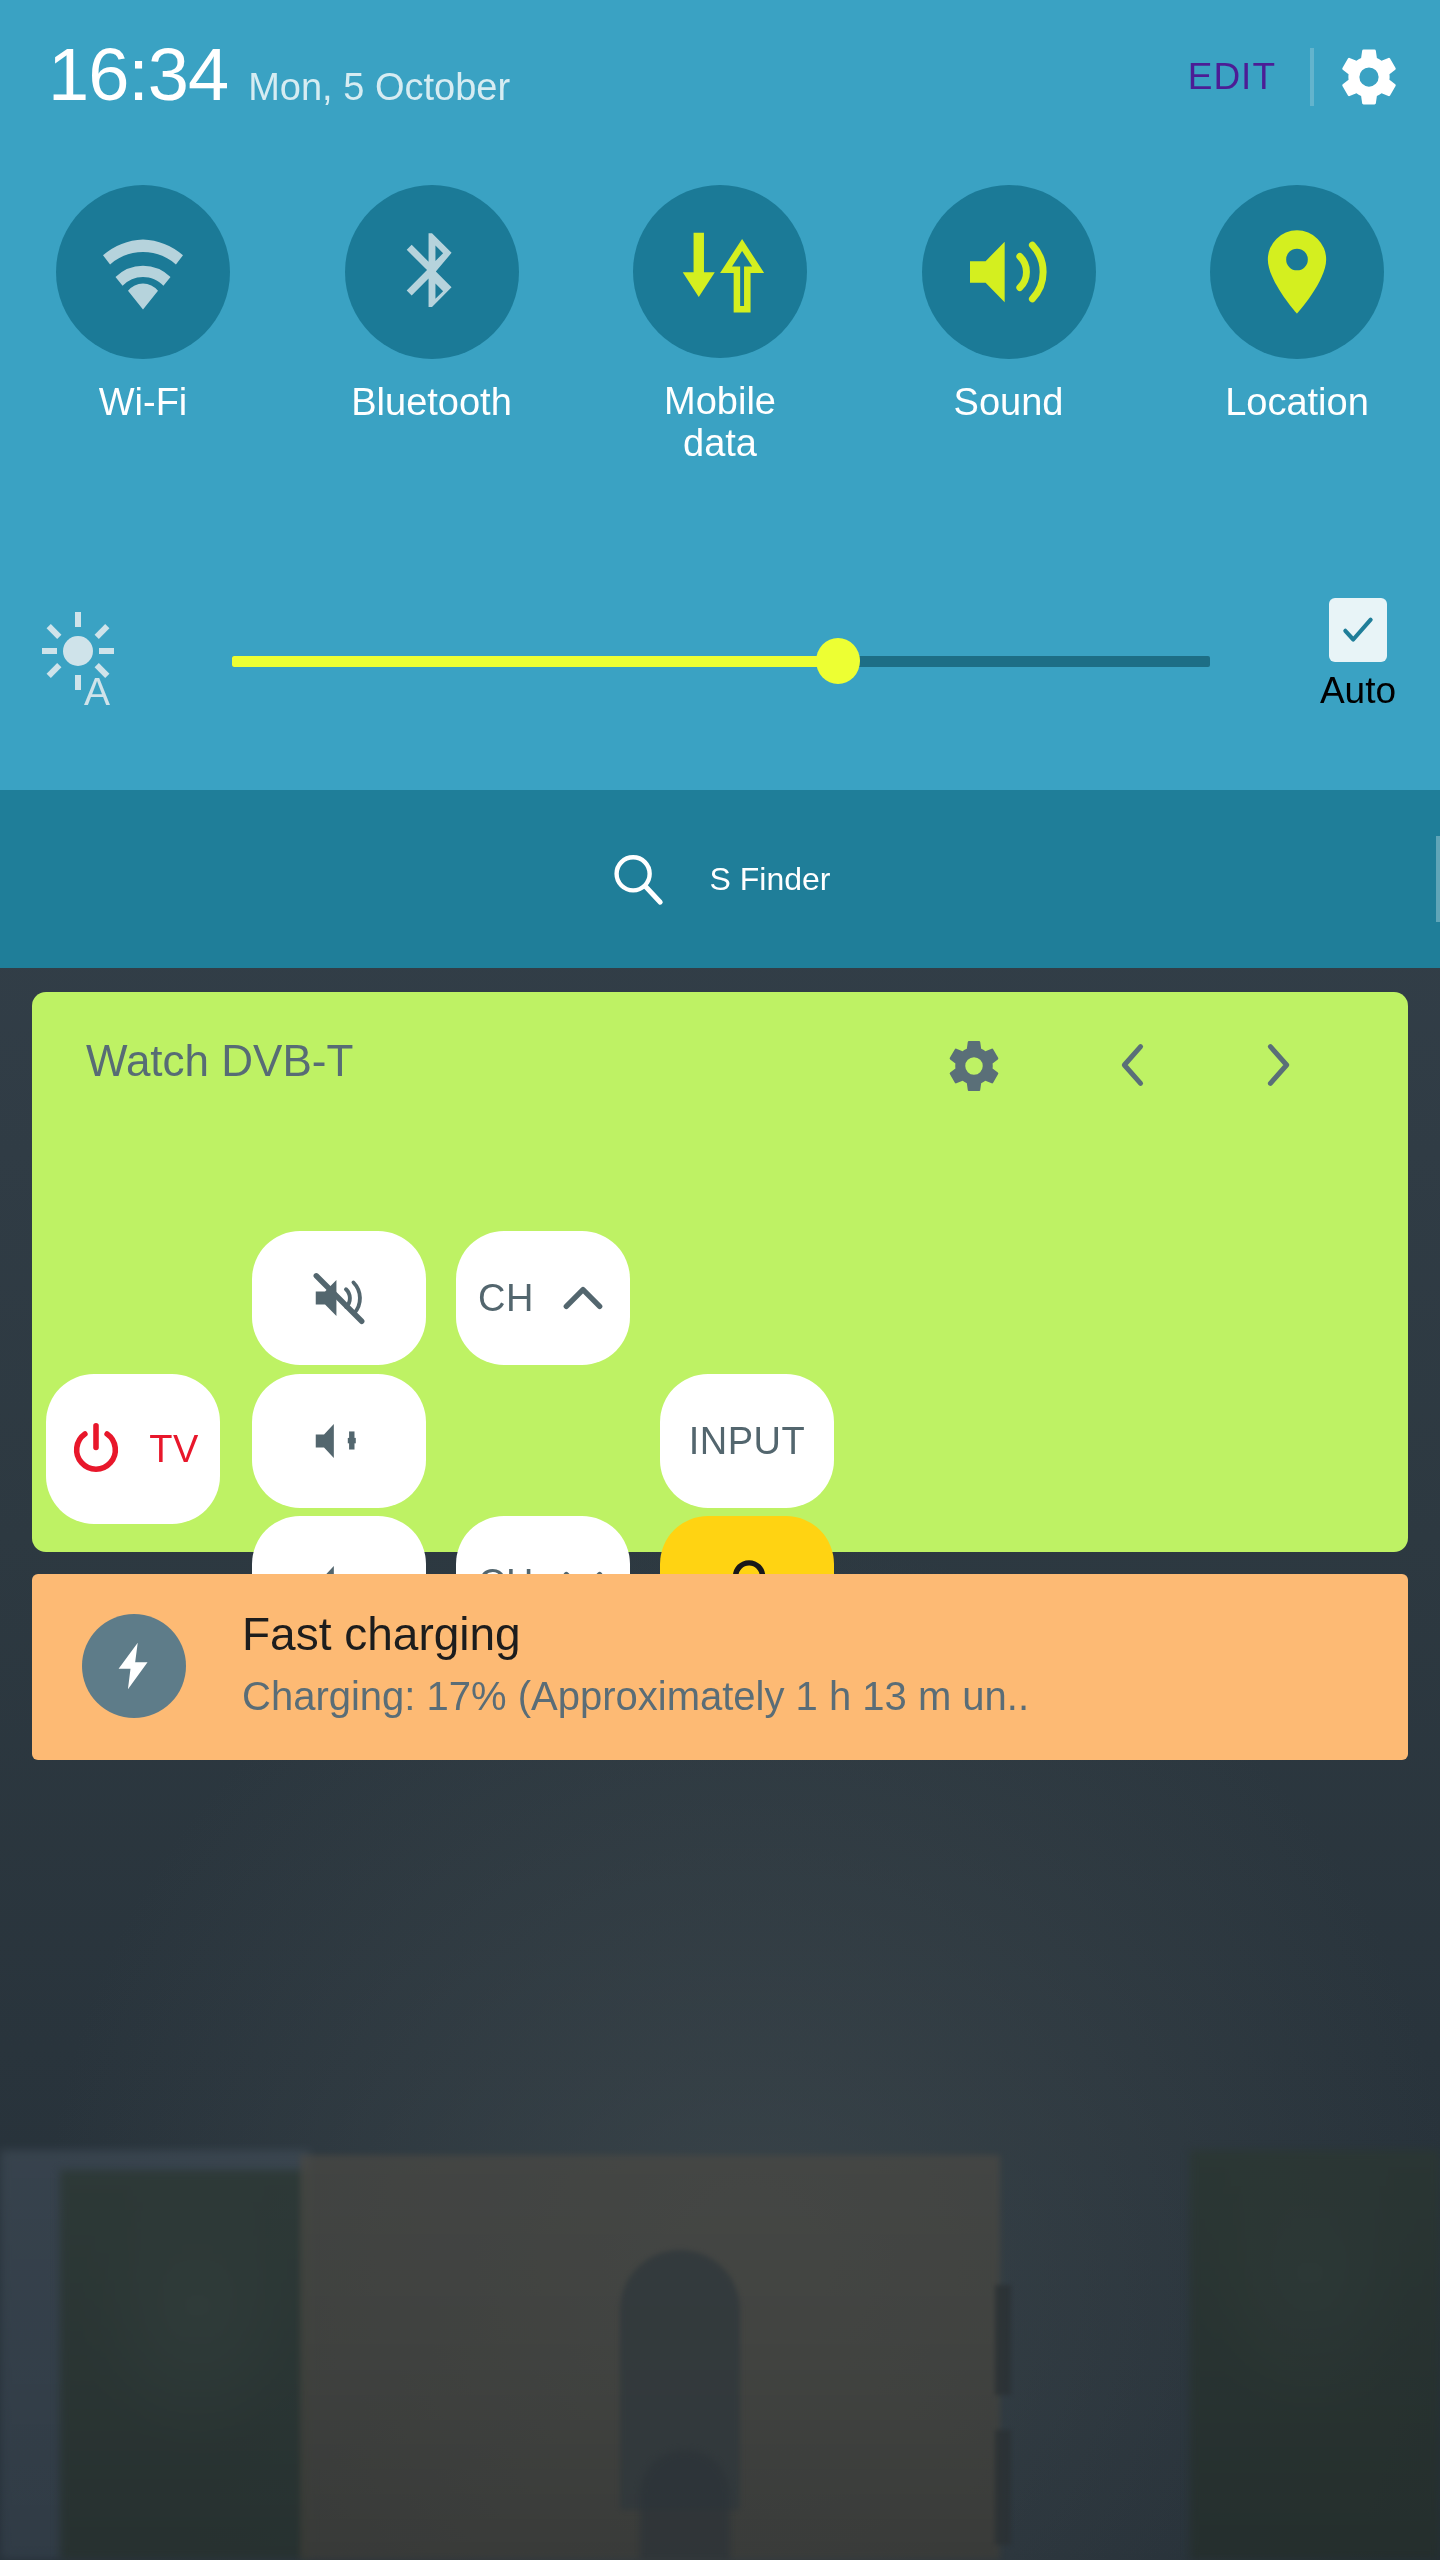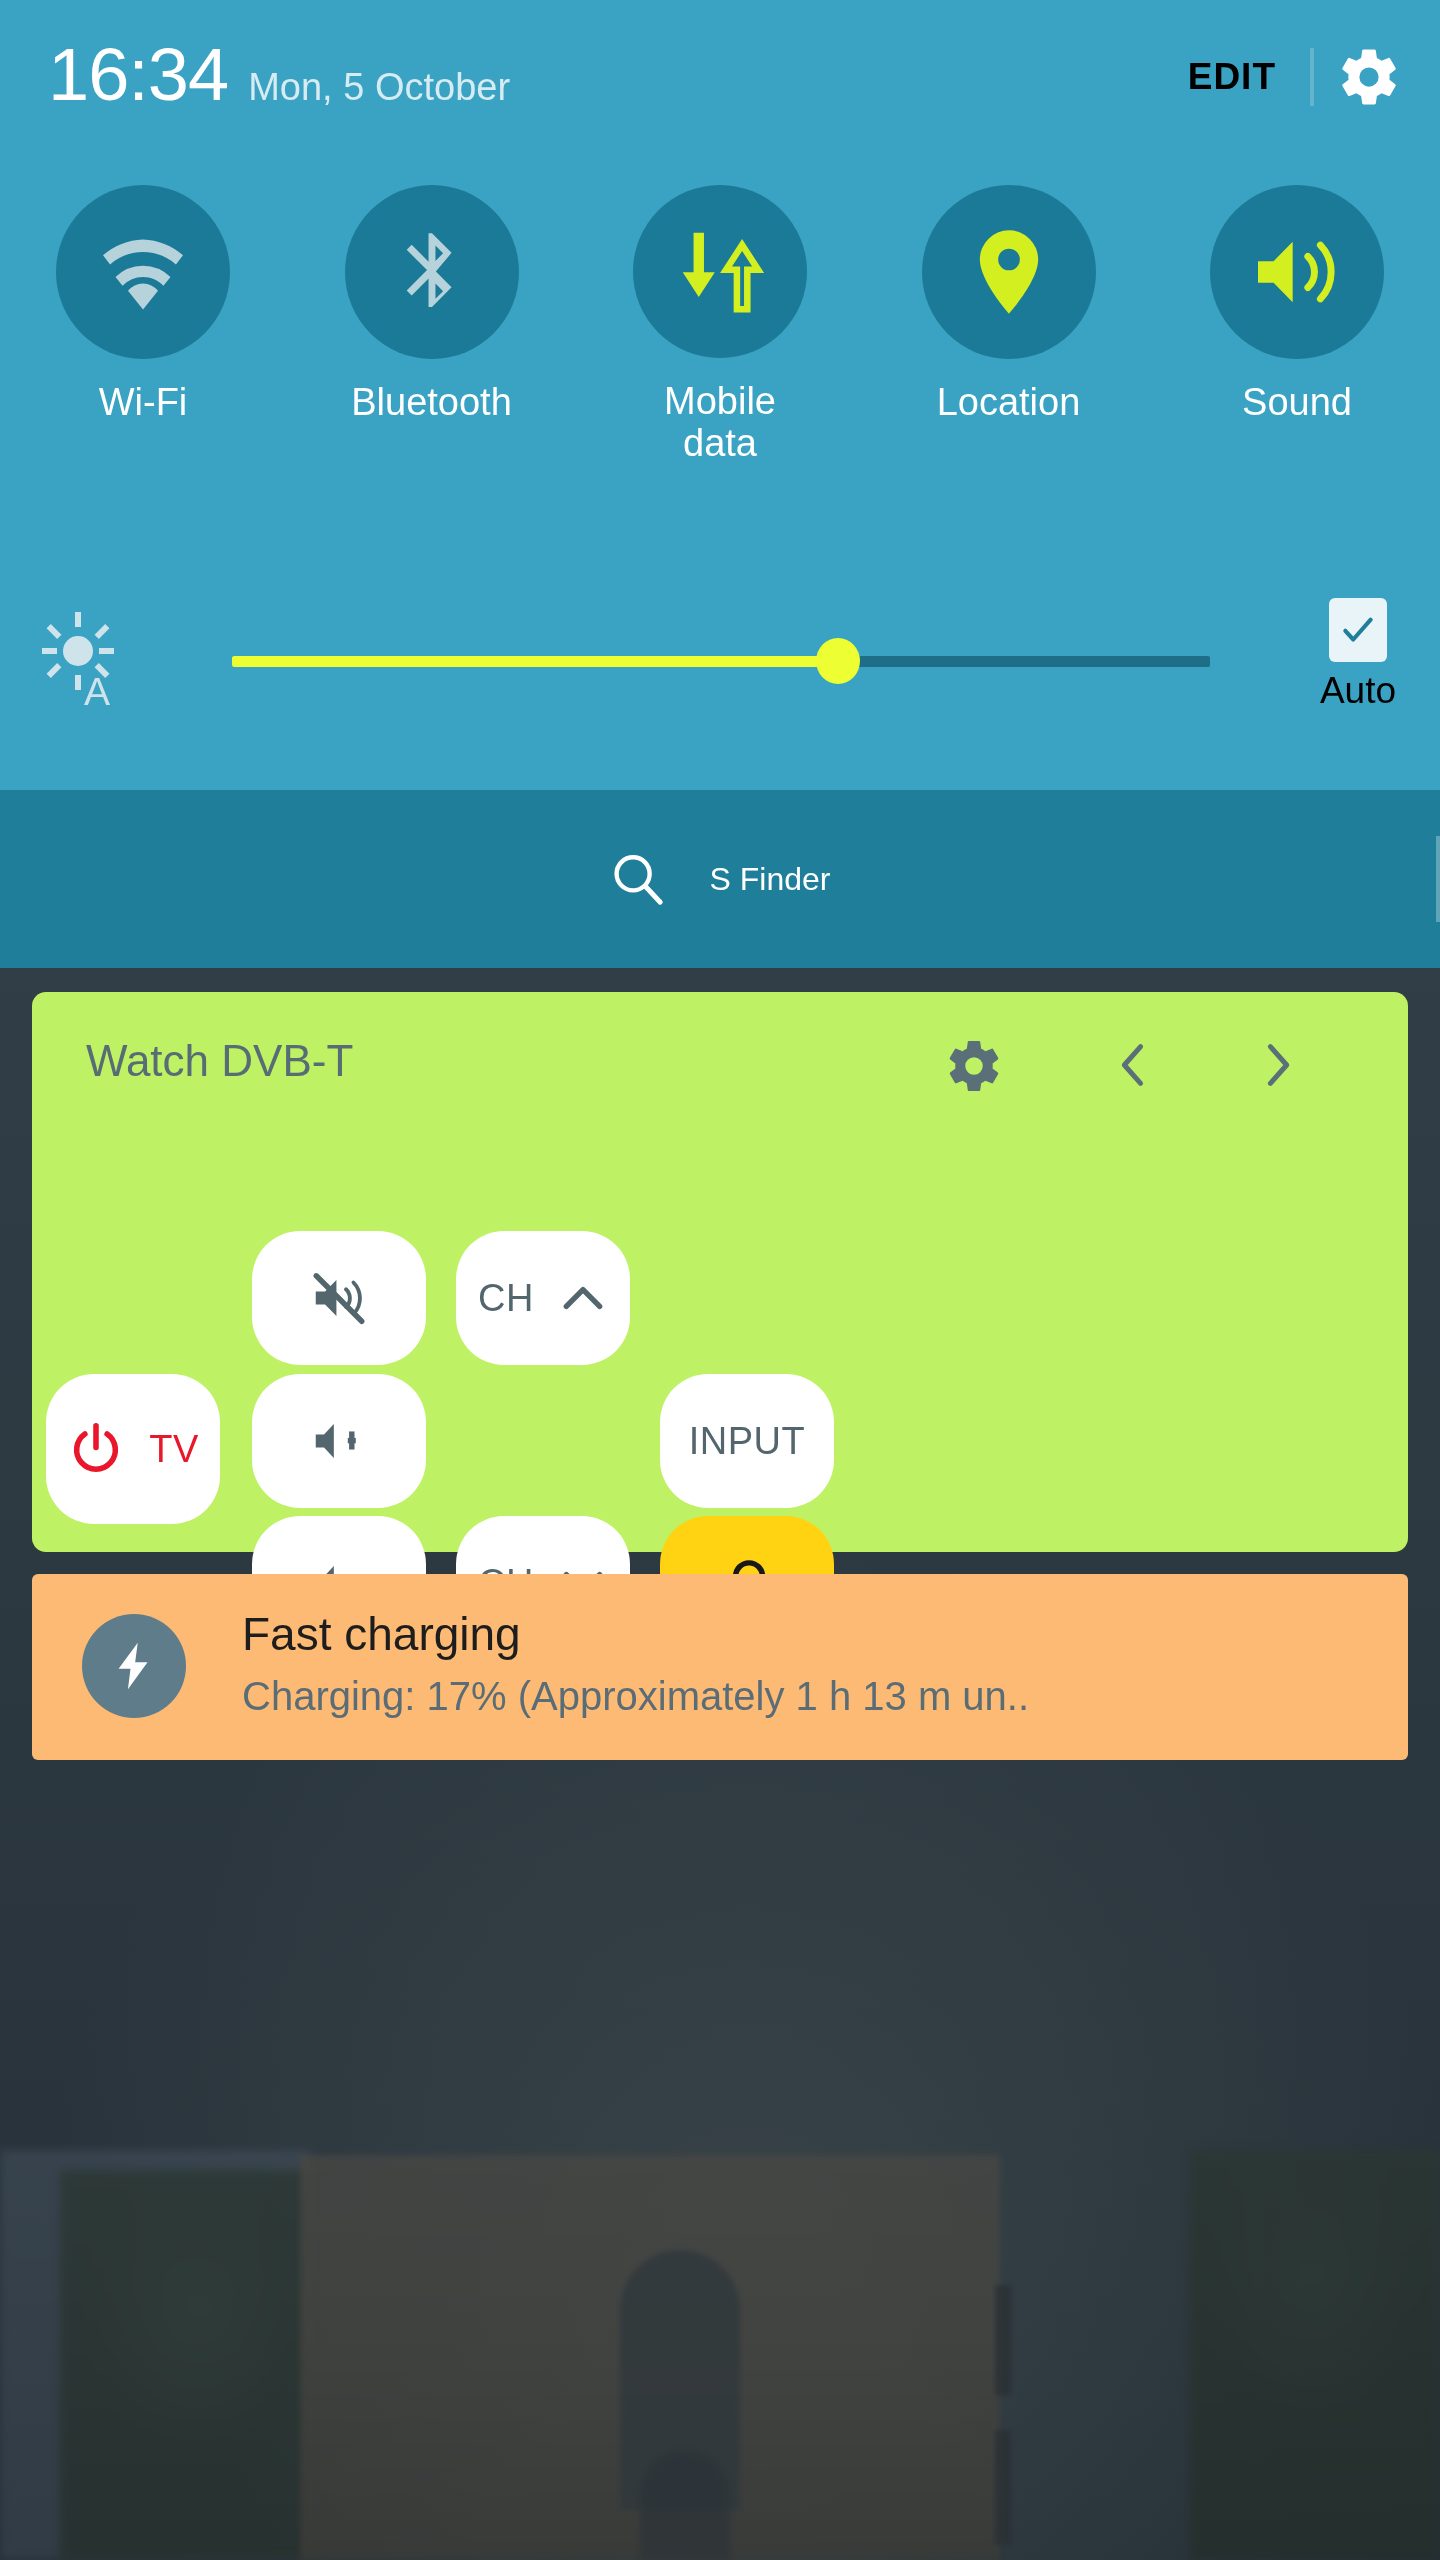--- a/index.html
+++ b/index.html
@@ -68,21 +68,21 @@
     display:flex; align-items:baseline; gap:20px;
   }
   #clock-time{ font-size:74px; color:#ffffff; font-weight:400; letter-spacing:-1px; line-height:1;}
   #clock-date{ font-size:38px; color:#d6ecf2; font-weight:400; line-height:1;}
 
   #edit-block{
     position:absolute; right:38px; top:44px;
     display:flex; align-items:center; gap:0;
   }
   #edit-button{
-    font-size:37px; color:#000000; font-weight:700; letter-spacing:1px;
+    font-size:37px; color:#4c1d95; font-weight:400; letter-spacing:1px;
     padding:6px 30px 6px 10px; cursor:pointer;
   }
   #edit-divider{
     width:4px; height:58px; background:#63b4cd; margin:0 22px 0 4px;
   }
   #settings-gear{ width:66px; height:66px; cursor:pointer; }
 
   
   #toggles-row{
     position:absolute; left:0; top:185px; width:1440px; height:280px;
@@ -253,35 +253,35 @@
           <path fill="#d4ef1f" stroke="#d4ef1f" stroke-width=".9" d="M15.9 20.8h2.4v-9.1h2.5L17.1 6l-3.7 5.7h2.5z" fill-opacity="0"></path>
           <path fill="none" stroke="#d4ef1f" stroke-width="1.5" d="M15.9 20.8h2.4v-9.1h2.5L17.1 6l-3.7 5.7h2.5z"></path>
         </svg>
       </div>
       <div class="toggle-label" style="white-space:pre-line">Mobile
 data</div>
     </div>
 
     <div class="toggle">
       <div class="toggle-circle">
-        <svg width="100" height="100" viewBox="0 0 24 24">
-          <path fill="#d4ef1f" d="M12 2a7 7 0 00-7 7c0 5.2 7 13 7 13s7-7.8 7-13a7 7 0 00-7-7zm0 9.6A2.6 2.6 0 1114.6 9 2.6 2.6 0 0112 11.6z"></path>
-        </svg>
-      </div>
-      <div class="toggle-label">Location</div>
-    </div>
-
-    <div class="toggle">
-      <div class="toggle-circle">
         <svg width="104" height="104" viewBox="0 0 24 24">
           <path fill="#d4ef1f" d="M3 9.5v5h3.6L11 19V5L6.6 9.5H3z"></path>
           <path fill="none" stroke="#d4ef1f" stroke-width="1.6" stroke-linecap="round" d="M14.5 8.4a5 5 0 010 7.2M17.4 5.8a9 9 0 010 12.4"></path>
         </svg>
       </div>
       <div class="toggle-label">Sound</div>
+    </div>
+
+    <div class="toggle">
+      <div class="toggle-circle">
+        <svg width="100" height="100" viewBox="0 0 24 24">
+          <path fill="#d4ef1f" d="M12 2a7 7 0 00-7 7c0 5.2 7 13 7 13s7-7.8 7-13a7 7 0 00-7-7zm0 9.6A2.6 2.6 0 1114.6 9 2.6 2.6 0 0112 11.6z"></path>
+        </svg>
+      </div>
+      <div class="toggle-label">Location</div>
     </div>
   </div>
 
   <div id="brightness-row">
     <svg id="brightness-icon" viewBox="0 0 28 32">
       <g fill="#cfe3ea">
         <circle cx="12" cy="13" r="5"></circle>
         <rect x="11" y="0" width="2" height="5"></rect>
         <rect x="11" y="21" width="2" height="5"></rect>
         <rect x="0" y="12" width="5" height="2"></rect>

